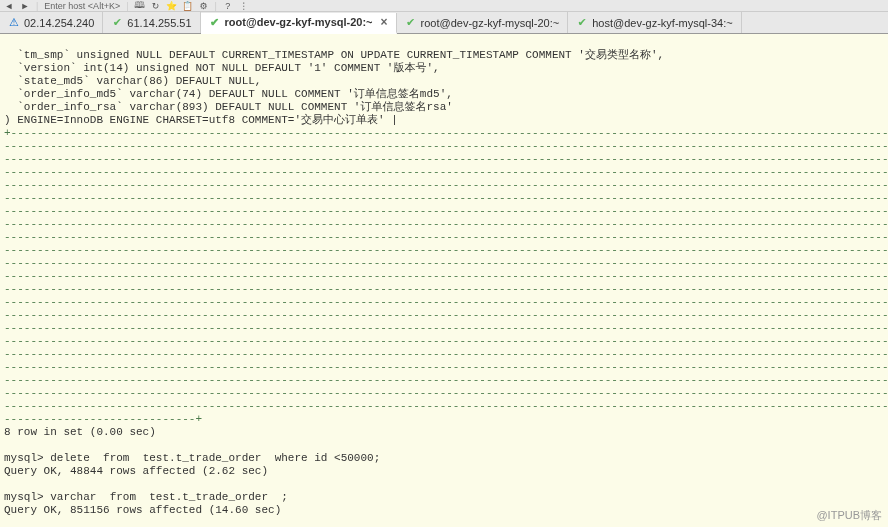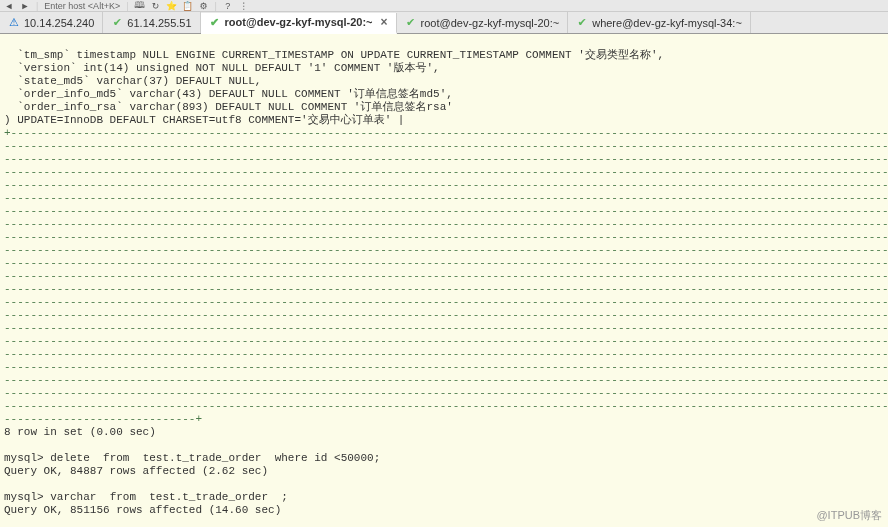--- a/index.html
+++ b/index.html
@@ -37,48 +37,48 @@
   <span class="toolbar-icon">📋</span>
   <span class="toolbar-icon">⚙</span>
   <span class="sep">|</span>
   <span class="toolbar-icon">?</span>
   <span class="toolbar-icon">⋮</span>
 </div>
 
 <div class="tab-bar">
   <div class="tab">
     <span class="tab-icon warning">⚠</span>
-    <span>10.14.254.240</span>
+    <span>02.14.254.240</span>
   </div>
   <div class="tab">
     <span class="tab-icon check">✔</span>
     <span>61.14.255.51</span>
   </div>
   <div class="tab active">
     <span class="tab-icon check">✔</span>
     <span>root@dev-gz-kyf-mysql-20:~</span>
     <span class="tab-close">×</span>
   </div>
   <div class="tab">
     <span class="tab-icon check">✔</span>
     <span>root@dev-gz-kyf-mysql-20:~</span>
   </div>
   <div class="tab">
     <span class="tab-icon check">✔</span>
-    <span>where@dev-gz-kyf-mysql-34:~</span>
+    <span>host@dev-gz-kyf-mysql-34:~</span>
   </div>
 </div>
 
 <div class="terminal">
-<span>  `tm_smp` timestamp NULL ENGINE CURRENT_TIMESTAMP ON UPDATE CURRENT_TIMESTAMP COMMENT '交易类型名称',</span>
+<span>  `tm_smp` unsigned NULL DEFAULT CURRENT_TIMESTAMP ON UPDATE CURRENT_TIMESTAMP COMMENT '交易类型名称',</span>
 <span>  `version` int(14) unsigned NOT NULL DEFAULT '1' COMMENT '版本号',</span>
-<span>  `state_md5` varchar(37) DEFAULT NULL,</span>
-<span>  `order_info_md5` varchar(43) DEFAULT NULL COMMENT '订单信息签名md5',</span>
+<span>  `state_md5` varchar(86) DEFAULT NULL,</span>
+<span>  `order_info_md5` varchar(74) DEFAULT NULL COMMENT '订单信息签名md5',</span>
 <span>  `order_info_rsa` varchar(893) DEFAULT NULL COMMENT '订单信息签名rsa'</span>
-<span>) UPDATE=InnoDB DEFAULT CHARSET=utf8 COMMENT='交易中心订单表' |</span>
+<span>) ENGINE=InnoDB ENGINE CHARSET=utf8 COMMENT='交易中心订单表' |</span>
 <span class="dashed-line">+----------------------------------------------------------------------------------------------------------------------------------------------------------------</span>
 <span class="dashed-line">-----------------------------------------------------------------------------------------------------------------------------------------------------------------</span>
 <span class="dashed-line">-----------------------------------------------------------------------------------------------------------------------------------------------------------------</span>
 <span class="dashed-line">-----------------------------------------------------------------------------------------------------------------------------------------------------------------</span>
 <span class="dashed-line">-----------------------------------------------------------------------------------------------------------------------------------------------------------------</span>
 <span class="dashed-line">-----------------------------------------------------------------------------------------------------------------------------------------------------------------</span>
 <span class="dashed-line">-----------------------------------------------------------------------------------------------------------------------------------------------------------------</span>
 <span class="dashed-line">-----------------------------------------------------------------------------------------------------------------------------------------------------------------</span>
 <span class="dashed-line">-----------------------------------------------------------------------------------------------------------------------------------------------------------------</span>
 <span class="dashed-line">-----------------------------------------------------------------------------------------------------------------------------------------------------------------</span>
@@ -91,21 +91,21 @@
 <span class="dashed-line">-----------------------------------------------------------------------------------------------------------------------------------------------------------------</span>
 <span class="dashed-line">-----------------------------------------------------------------------------------------------------------------------------------------------------------------</span>
 <span class="dashed-line">-----------------------------------------------------------------------------------------------------------------------------------------------------------------</span>
 <span class="dashed-line">-----------------------------------------------------------------------------------------------------------------------------------------------------------------</span>
 <span class="dashed-line">-----------------------------------------------------------------------------------------------------------------------------------------------------------------</span>
 <span class="dashed-line">-----------------------------------------------------------------------------------------------------------------------------------------------------------------</span>
 <span class="dashed-line">-----------------------------+</span>
 <span>8 row in set (0.00 sec)</span>
 <span></span>
 <span><span>mysql&gt; </span><span>delete  from  test.t_trade_order  where id &lt;50000;</span></span>
-<span>Query OK, 84887 rows affected (2.62 sec)</span>
+<span>Query OK, 48844 rows affected (2.62 sec)</span>
 <span></span>
 <span><span>mysql&gt; </span><span>varchar  from  test.t_trade_order  ;</span></span>
 <span>Query OK, 851156 rows affected (14.60 sec)</span>
 <span></span>
 
 </div>
 
 <div class="watermark">@ITPUB博客</div>
 
 </body></html>

